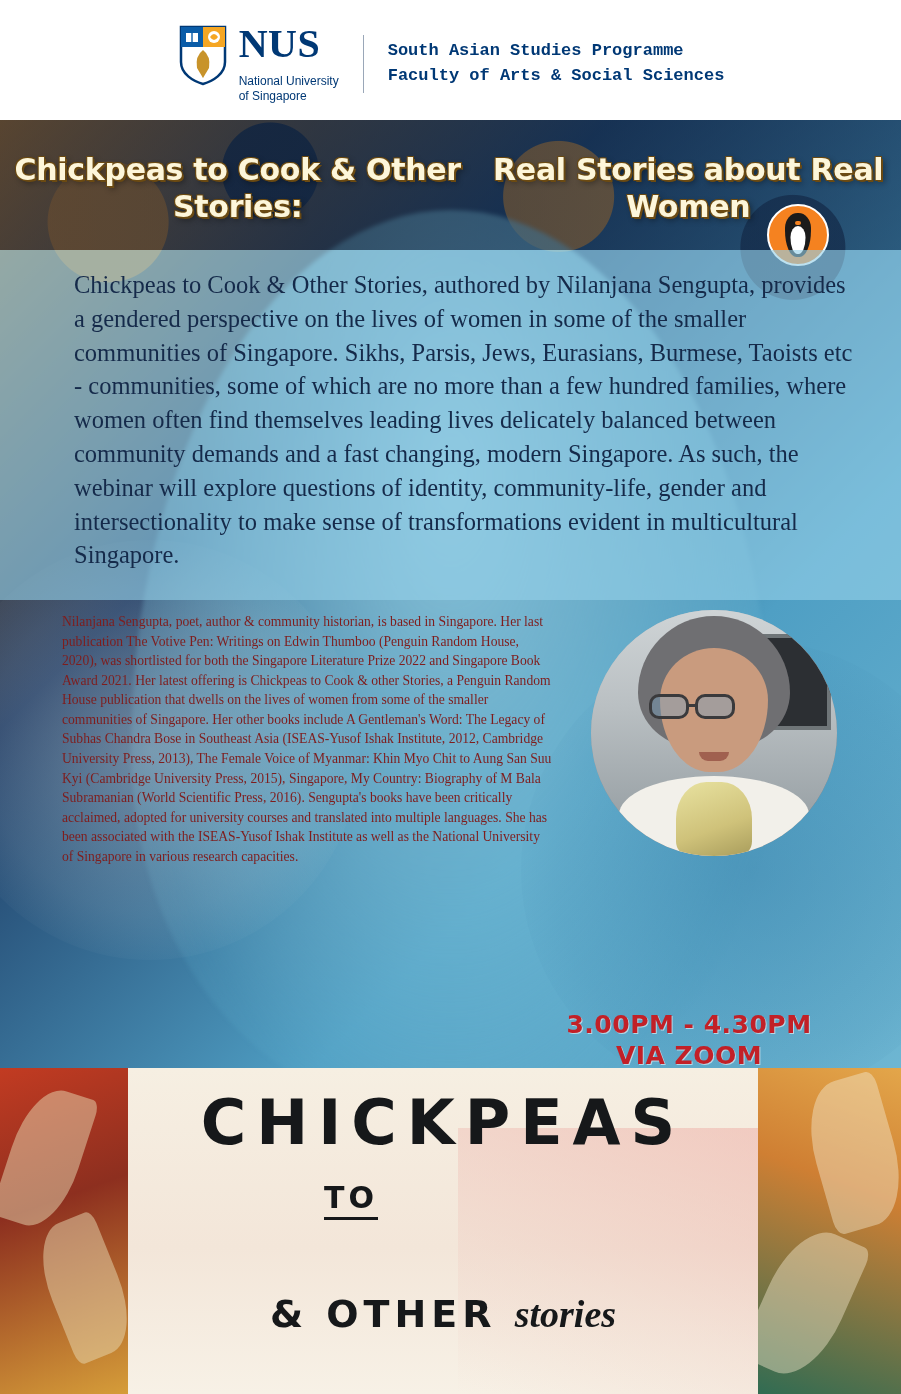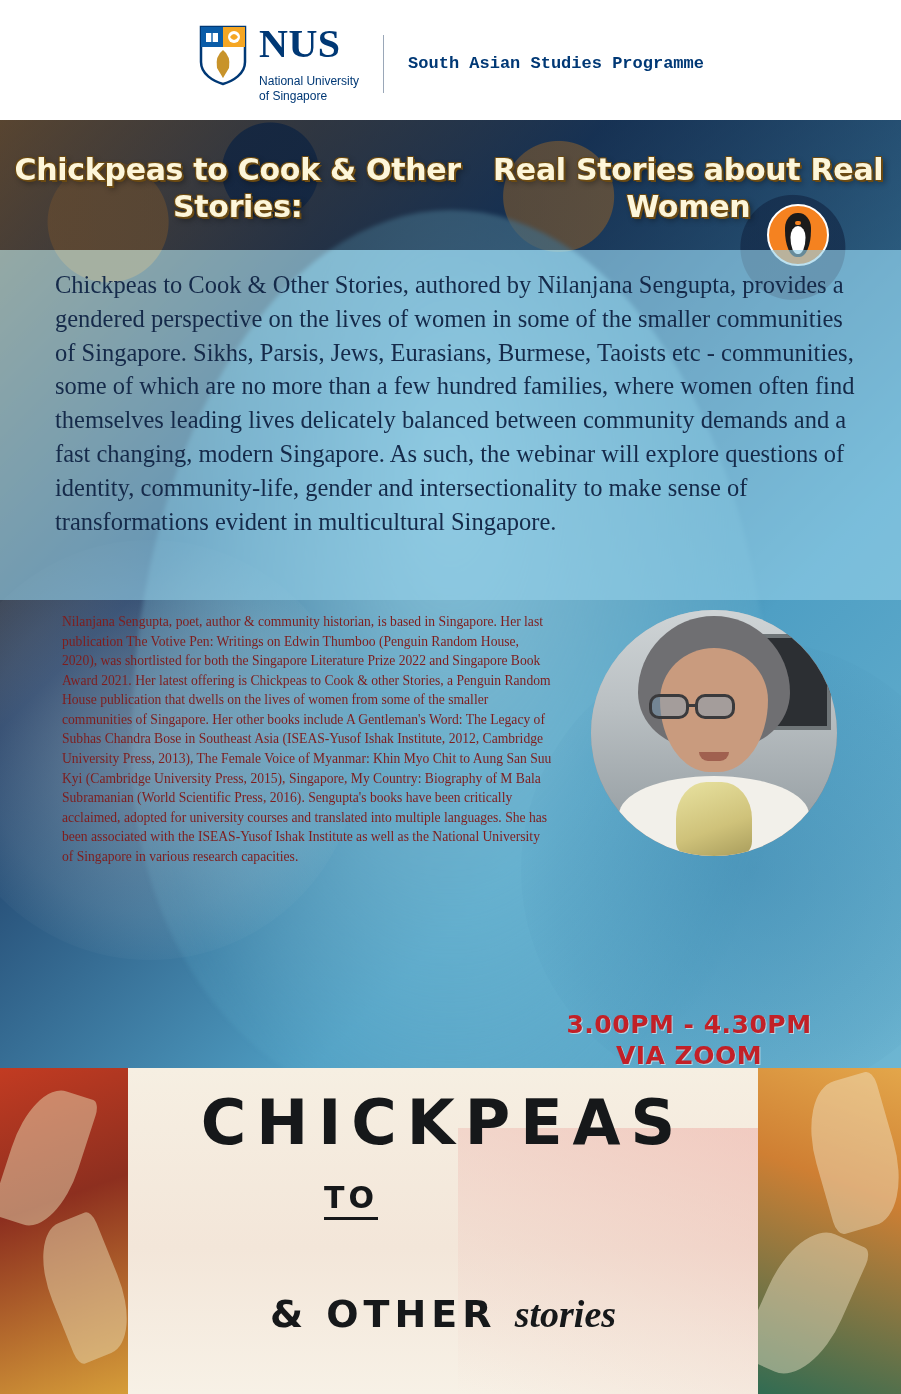--- a/index.html
+++ b/index.html
@@ -191,21 +191,21 @@
   }
 
   
   .desc-panel {
     position: absolute;
     left: 0;
     top: 130px;
     width: 901px;
     min-height: 350px;
     background: rgba(148,208,232,0.62);
-    padding: 18px 40px 14px 55px;
+    padding: 18px 40px 14px 74px;
   }
   .desc-text {
     font-family: "Liberation Serif", serif;
     font-size: 24.5px;
     line-height: 1.38;
     color: #152a4a;
   }
 
   
   .bio {
@@ -479,20 +479,21 @@
       </svg>
     </div>
     <div class="nus-wordmark">
       <div class="nus-big">NUS</div>
       <div class="nus-small">National University<br>of Singapore</div>
     </div>
   </div>
   <div class="hdr-divider"></div>
   <div class="hdr-right">
     <div>South Asian Studies Programme</div>
+    <div>Faculty of Arts &amp; Social Sciences</div>
   </div>
 </div>
 
 <div class="poster">
   <div class="bg-batik"></div>
   <div class="bg-figure"></div>
   <div class="bg-swirl1"></div>
   <div class="bg-swirl2"></div>
 
   <div class="title-band">

